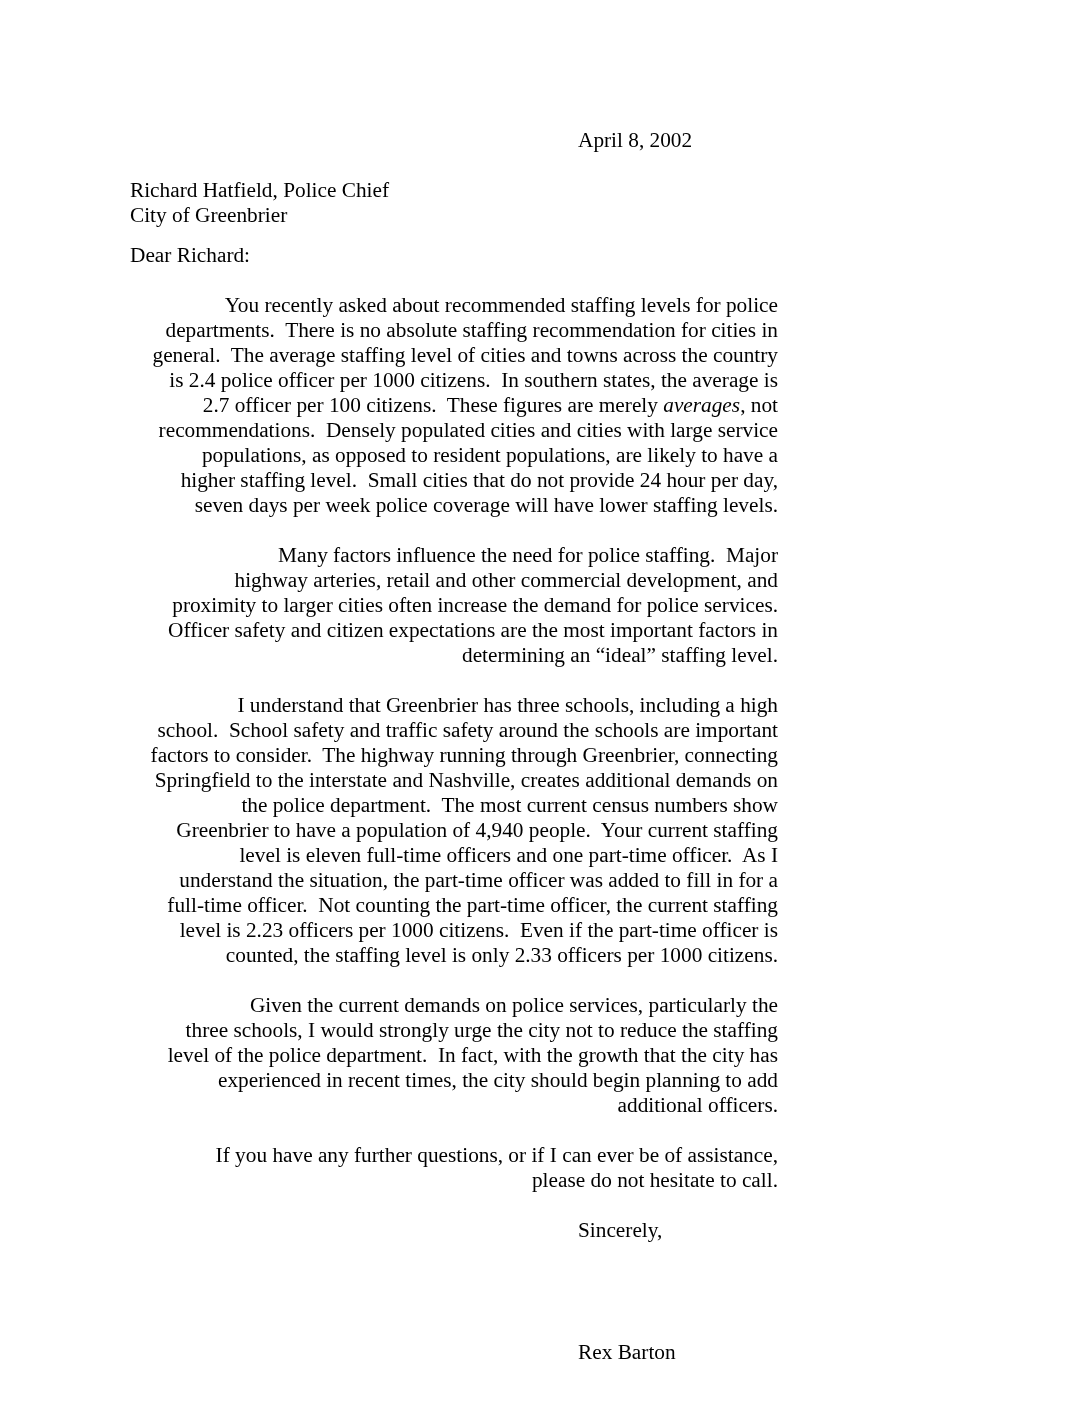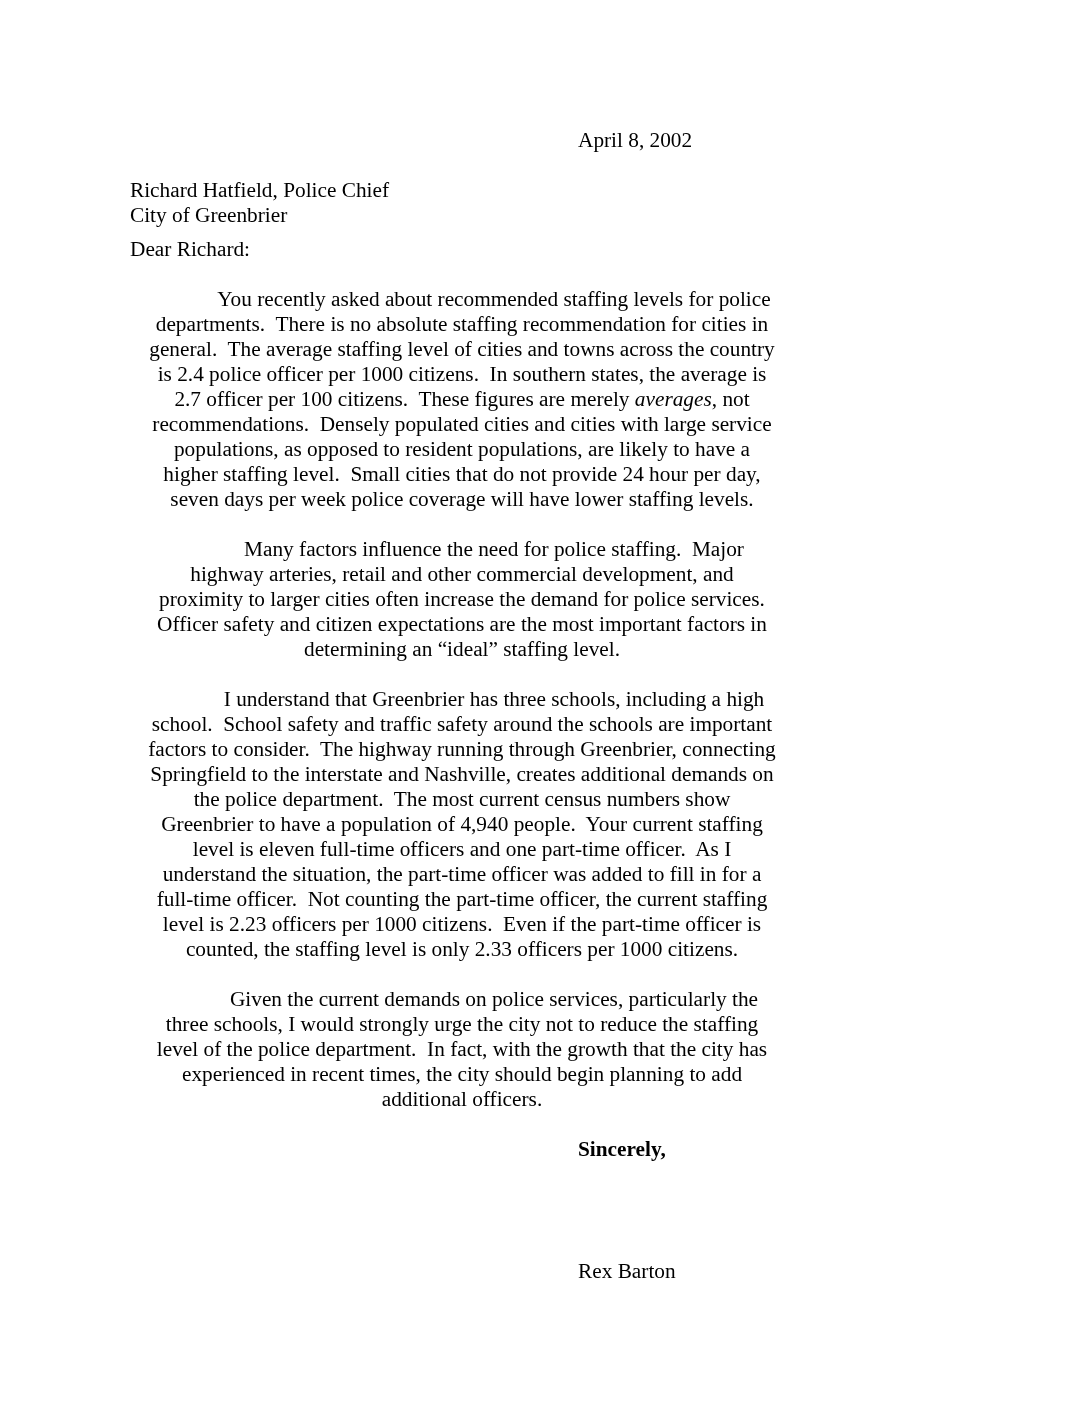--- a/index.html
+++ b/index.html
@@ -19,40 +19,39 @@
     color: #000000;
     box-sizing: border-box;
   }
   .content {
     padding: 128px 126px 0 130px; 
   }
   .date-line {
     margin: 0 0 25px 448px; 
   }
   .recipient {
-    margin: 0 0 9px 0;
+    margin: 0 0 15px 0;
   }
   .recipient div {
     white-space: pre-wrap;
   }
   .salutation {
     margin: 4px 0 25px 0;
   }
   .para {
     margin: 0 0 25px 16px;
     text-indent: 64px;      
     white-space: pre-wrap;  
-    text-align: center;
+    text-align: right;
   }
   .closing-block {
     margin-left: 448px;
   }
   .closing {
     margin: 0;
-    font-weight: bold;
   }
   .signature {
     margin-top: 97px; 
   }
 </style>
 </head>
 <body>
 
 <div class="page">
   <div class="content">
@@ -64,20 +63,21 @@
       <div>City of Greenbrier</div>
     </div>
 
     <div class="salutation">Dear Richard:</div>
 
     <div id="body-paragraphs">
         <div class="para"><span>You recently asked about recommended staffing levels for police departments.  There is no absolute staffing recommendation for cities in general.  The average staffing level of cities and towns across the country is 2.4 police officer per 1000 citizens.  In southern states, the average is 2.7 officer per 100 citizens.  These figures are merely </span><span style="font-style: italic;">averages</span><span>, not recommendations.  Densely populated cities and cities with large service populations, as opposed to resident populations, are likely to have a higher staffing level.  Small cities that do not provide 24 hour per day, seven days per week police coverage will have lower staffing levels.</span></div>
         <div class="para"><span>Many factors influence the need for police staffing.  Major highway arteries, retail and other commercial development, and proximity to larger cities often increase the demand for police services.  Officer safety and citizen expectations are the most important factors in determining an “ideal” staffing level.</span></div>
         <div class="para"><span>I understand that Greenbrier has three schools, including a high school.  School safety and traffic safety around the schools are important factors to consider.  The highway running through Greenbrier, connecting Springfield to the interstate and Nashville, creates additional demands on the police department.  The most current census numbers show Greenbrier to have a population of 4,940 people.  Your current staffing level is eleven full-time officers and one part-time officer.  As I understand the situation, the part-time officer was added to fill in for a full-time officer.  Not counting the part-time officer, the current staffing level is 2.23 officers per 1000 citizens.  Even if the part-time officer is counted, the staffing level is only 2.33 officers per 1000 citizens.</span></div>
         <div class="para"><span>Given the current demands on police services, particularly the three schools, I would strongly urge the city not to reduce the staffing level of the police department.  In fact, with the growth that the city has experienced in recent times, the city should begin planning to add additional officers.</span></div>
+        <div class="para"><span>If you have any further questions, or if I can ever be of assistance, please do not hesitate to call.</span></div>
       </div>
 
     <div class="closing-block">
       <div class="closing">Sincerely,</div>
       <div class="signature">
         <div>Rex Barton</div>
       </div>
     </div>
 
   </div>

